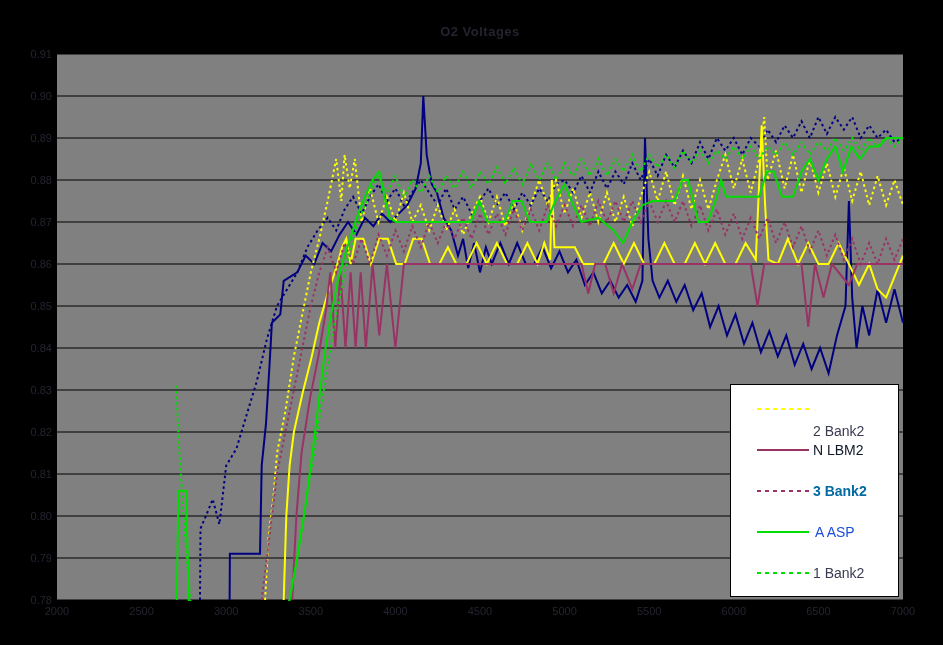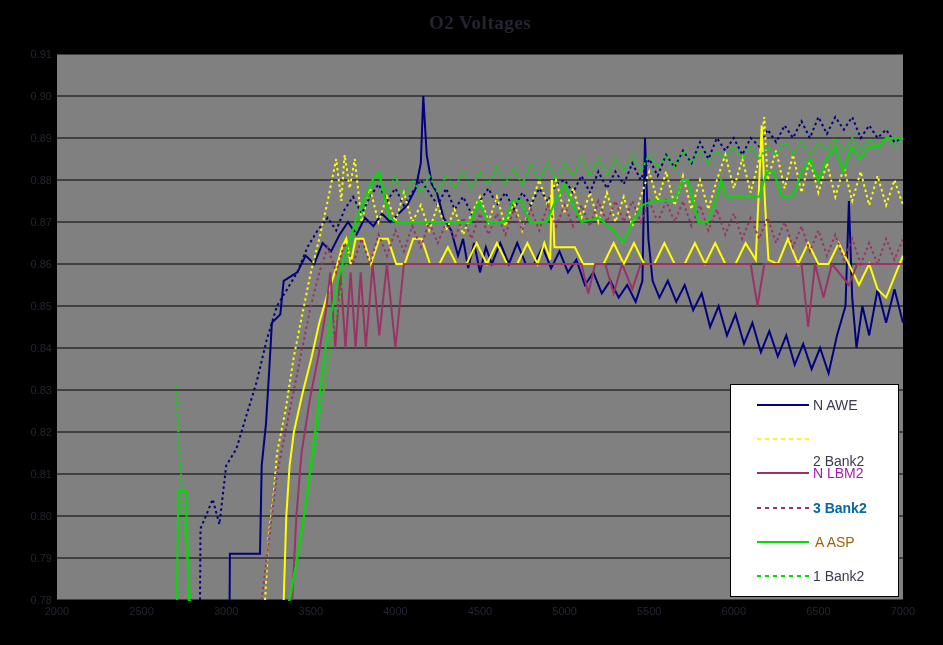--- a/index.html
+++ b/index.html
@@ -1,19 +1,19 @@
 <!DOCTYPE html>
 <html><head>
 <meta charset="utf-8">
 <style>
   html,body{margin:0;padding:0;background:#000;}
   #stage{position:relative;width:943px;height:645px;background:#000;overflow:hidden;
          font-family:"Liberation Sans",sans-serif;}
-  #chart-title{position:absolute;left:57px;top:12px;width:846px;text-align:center;
-         font-size:19px;font-weight:bold;letter-spacing:0.5px;font-family:Liberation Serif, serif;}
+  #chart-title{position:absolute;left:57px;top:24px;width:846px;text-align:center;
+         font-size:13px;font-weight:bold;letter-spacing:0.5px;}
   #chart-svg{position:absolute;left:0;top:0;}
   .tick{font-family:"Liberation Sans",sans-serif;font-size:11px;}
   #legend{position:absolute;left:730px;top:384px;width:169px;height:213px;
           box-sizing:border-box;border:1px solid #000;background:#fff;
           display:flex;flex-direction:column;justify-content:space-around;
           padding:3px 0 3px 0;}
   .legend-row{display:flex;align-items:center;height:24px;}
   .legend-swatch{margin-left:26px;width:52px;height:6px;flex:0 0 auto;}
   .legend-label{margin-left:4px;font-size:14px;white-space:nowrap;}
 </style>
@@ -71,47 +71,41 @@
       <text class="tick" x="480.0" y="615" text-anchor="middle" fill="#242430">4500</text>
       <text class="tick" x="564.6" y="615" text-anchor="middle" fill="#242430">5000</text>
       <text class="tick" x="649.2" y="615" text-anchor="middle" fill="#242430">5500</text>
       <text class="tick" x="733.8" y="615" text-anchor="middle" fill="#242430">6000</text>
       <text class="tick" x="818.4" y="615" text-anchor="middle" fill="#242430">6500</text>
       <text class="tick" x="903.0" y="615" text-anchor="middle" fill="#242430">7000</text>
     </svg>
   <div id="legend">
     <div class="legend-row">
       <svg class="legend-swatch" width="52" height="6">
-          <line x1="0" y1="3" x2="52" y2="3" stroke-width="2" stroke="#000080"></line>
-        </svg>
-      <span class="legend-label" style="color: rgb(58, 58, 82);">N AWE</span>
-    </div>
-    <div class="legend-row">
-      <svg class="legend-swatch" width="52" height="6">
           <line x1="0" y1="3" x2="52" y2="3" stroke-width="2" stroke="#ffff00" stroke-dasharray="4 4"></line>
         </svg>
       <span class="legend-label" style="color: rgb(58, 58, 82); margin-top: 44px;">2 Bank2</span>
     </div>
     <div class="legend-row">
       <svg class="legend-swatch" width="52" height="6">
           <line x1="0" y1="3" x2="52" y2="3" stroke-width="2" stroke="#993366"></line>
         </svg>
-      <span class="legend-label" style="color: #a21caf;">N LBM2</span>
+      <span class="legend-label" style="color: #0f172a;">N LBM2</span>
     </div>
     <div class="legend-row">
       <svg class="legend-swatch" width="52" height="6">
           <line x1="0" y1="3" x2="52" y2="3" stroke-width="2" stroke="#993366" stroke-dasharray="4 4"></line>
         </svg>
       <span class="legend-label" style="color: #0369a1; font-weight: bold;">3 Bank2</span>
     </div>
     <div class="legend-row">
       <svg class="legend-swatch" width="52" height="6">
           <line x1="0" y1="3" x2="52" y2="3" stroke-width="2" stroke="#00dd00"></line>
         </svg>
-      <span class="legend-label" style="color: #a16207; margin-left: 6px;">A ASP</span>
+      <span class="legend-label" style="color: #1d4ed8; margin-left: 6px;">A ASP</span>
     </div>
     <div class="legend-row">
       <svg class="legend-swatch" width="52" height="6">
           <line x1="0" y1="3" x2="52" y2="3" stroke-width="2" stroke="#00dd00" stroke-dasharray="4 4"></line>
         </svg>
       <span class="legend-label" style="color: rgb(58, 58, 82);">1 Bank2</span>
     </div>
   </div>
 </div>
 

